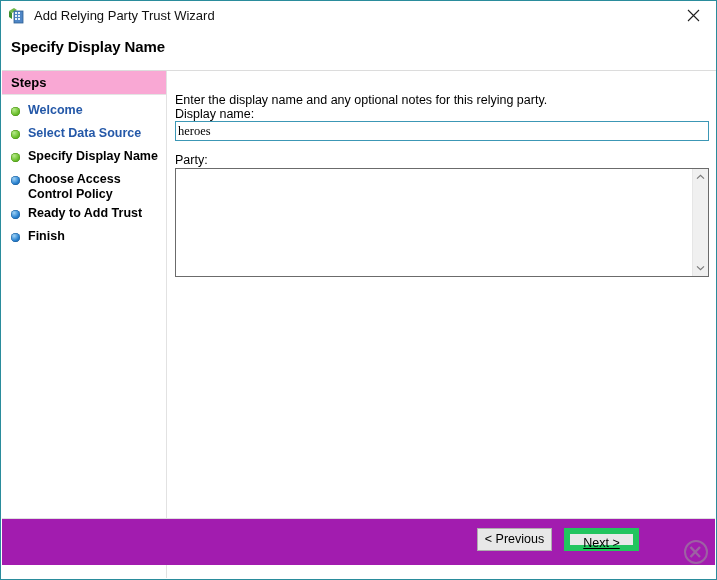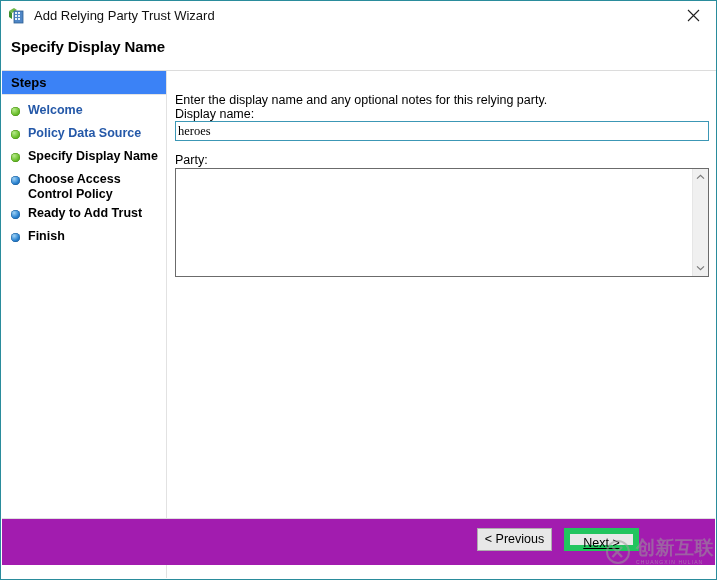--- a/index.html
+++ b/index.html
@@ -81,21 +81,21 @@
     position: absolute;
     left: 1px; top: 70px;
     width: 165px;
     bottom: 1px;
     background: #ffffff;
     border-right: 1px solid #e2e2e2;
     box-sizing: border-box;
   }
   #steps-header {
     height: 24px;
-    background: #3b82f6;
+    background: #f9a8d4;
     border-bottom: 1px solid #e4e4e4;
     display: flex;
     align-items: center;
     box-sizing: border-box;
   }
   #steps-header-label {
     margin-left: 9px;
     font-size: 13px;
     font-weight: bold;
     color: #000000;
@@ -331,21 +331,21 @@
     </div>
     <div id="steps-list">
 
       <div class="step-row">
         <span class="step-bullet green"></span>
         <span class="step-label link">Welcome</span>
       </div>
 
       <div class="step-row">
         <span class="step-bullet green"></span>
-        <span class="step-label link">Policy Data Source</span>
+        <span class="step-label link">Select Data Source</span>
       </div>
 
       <div class="step-row">
         <span class="step-bullet green"></span>
         <span class="step-label">Specify Display Name</span>
       </div>
 
       <div class="step-row">
         <span class="step-bullet blue"></span>
         <span class="step-label" style="max-width:120px;">Choose Access Control Policy</span>
@@ -399,19 +399,15 @@
     </div>
   </div>
 
   <div id="watermark">
     <div id="watermark-mark">
       <svg width="26" height="26" viewBox="0 0 26 26">
         <circle cx="13" cy="13" r="11" fill="none" stroke="#9a9a9a" stroke-width="2"></circle>
         <path d="M7.5 8 L17 18 M17 8 L7.5 18" stroke="#9a9a9a" stroke-width="2.4" fill="none"></path>
       </svg>
     </div>
-    <div id="watermark-text">
-      <span id="watermark-cn">创新互联</span>
-      <span id="watermark-sub">CHUANGXIN HULIAN</span>
-    </div>
   </div>
 
 </div>
 
 </body></html>

